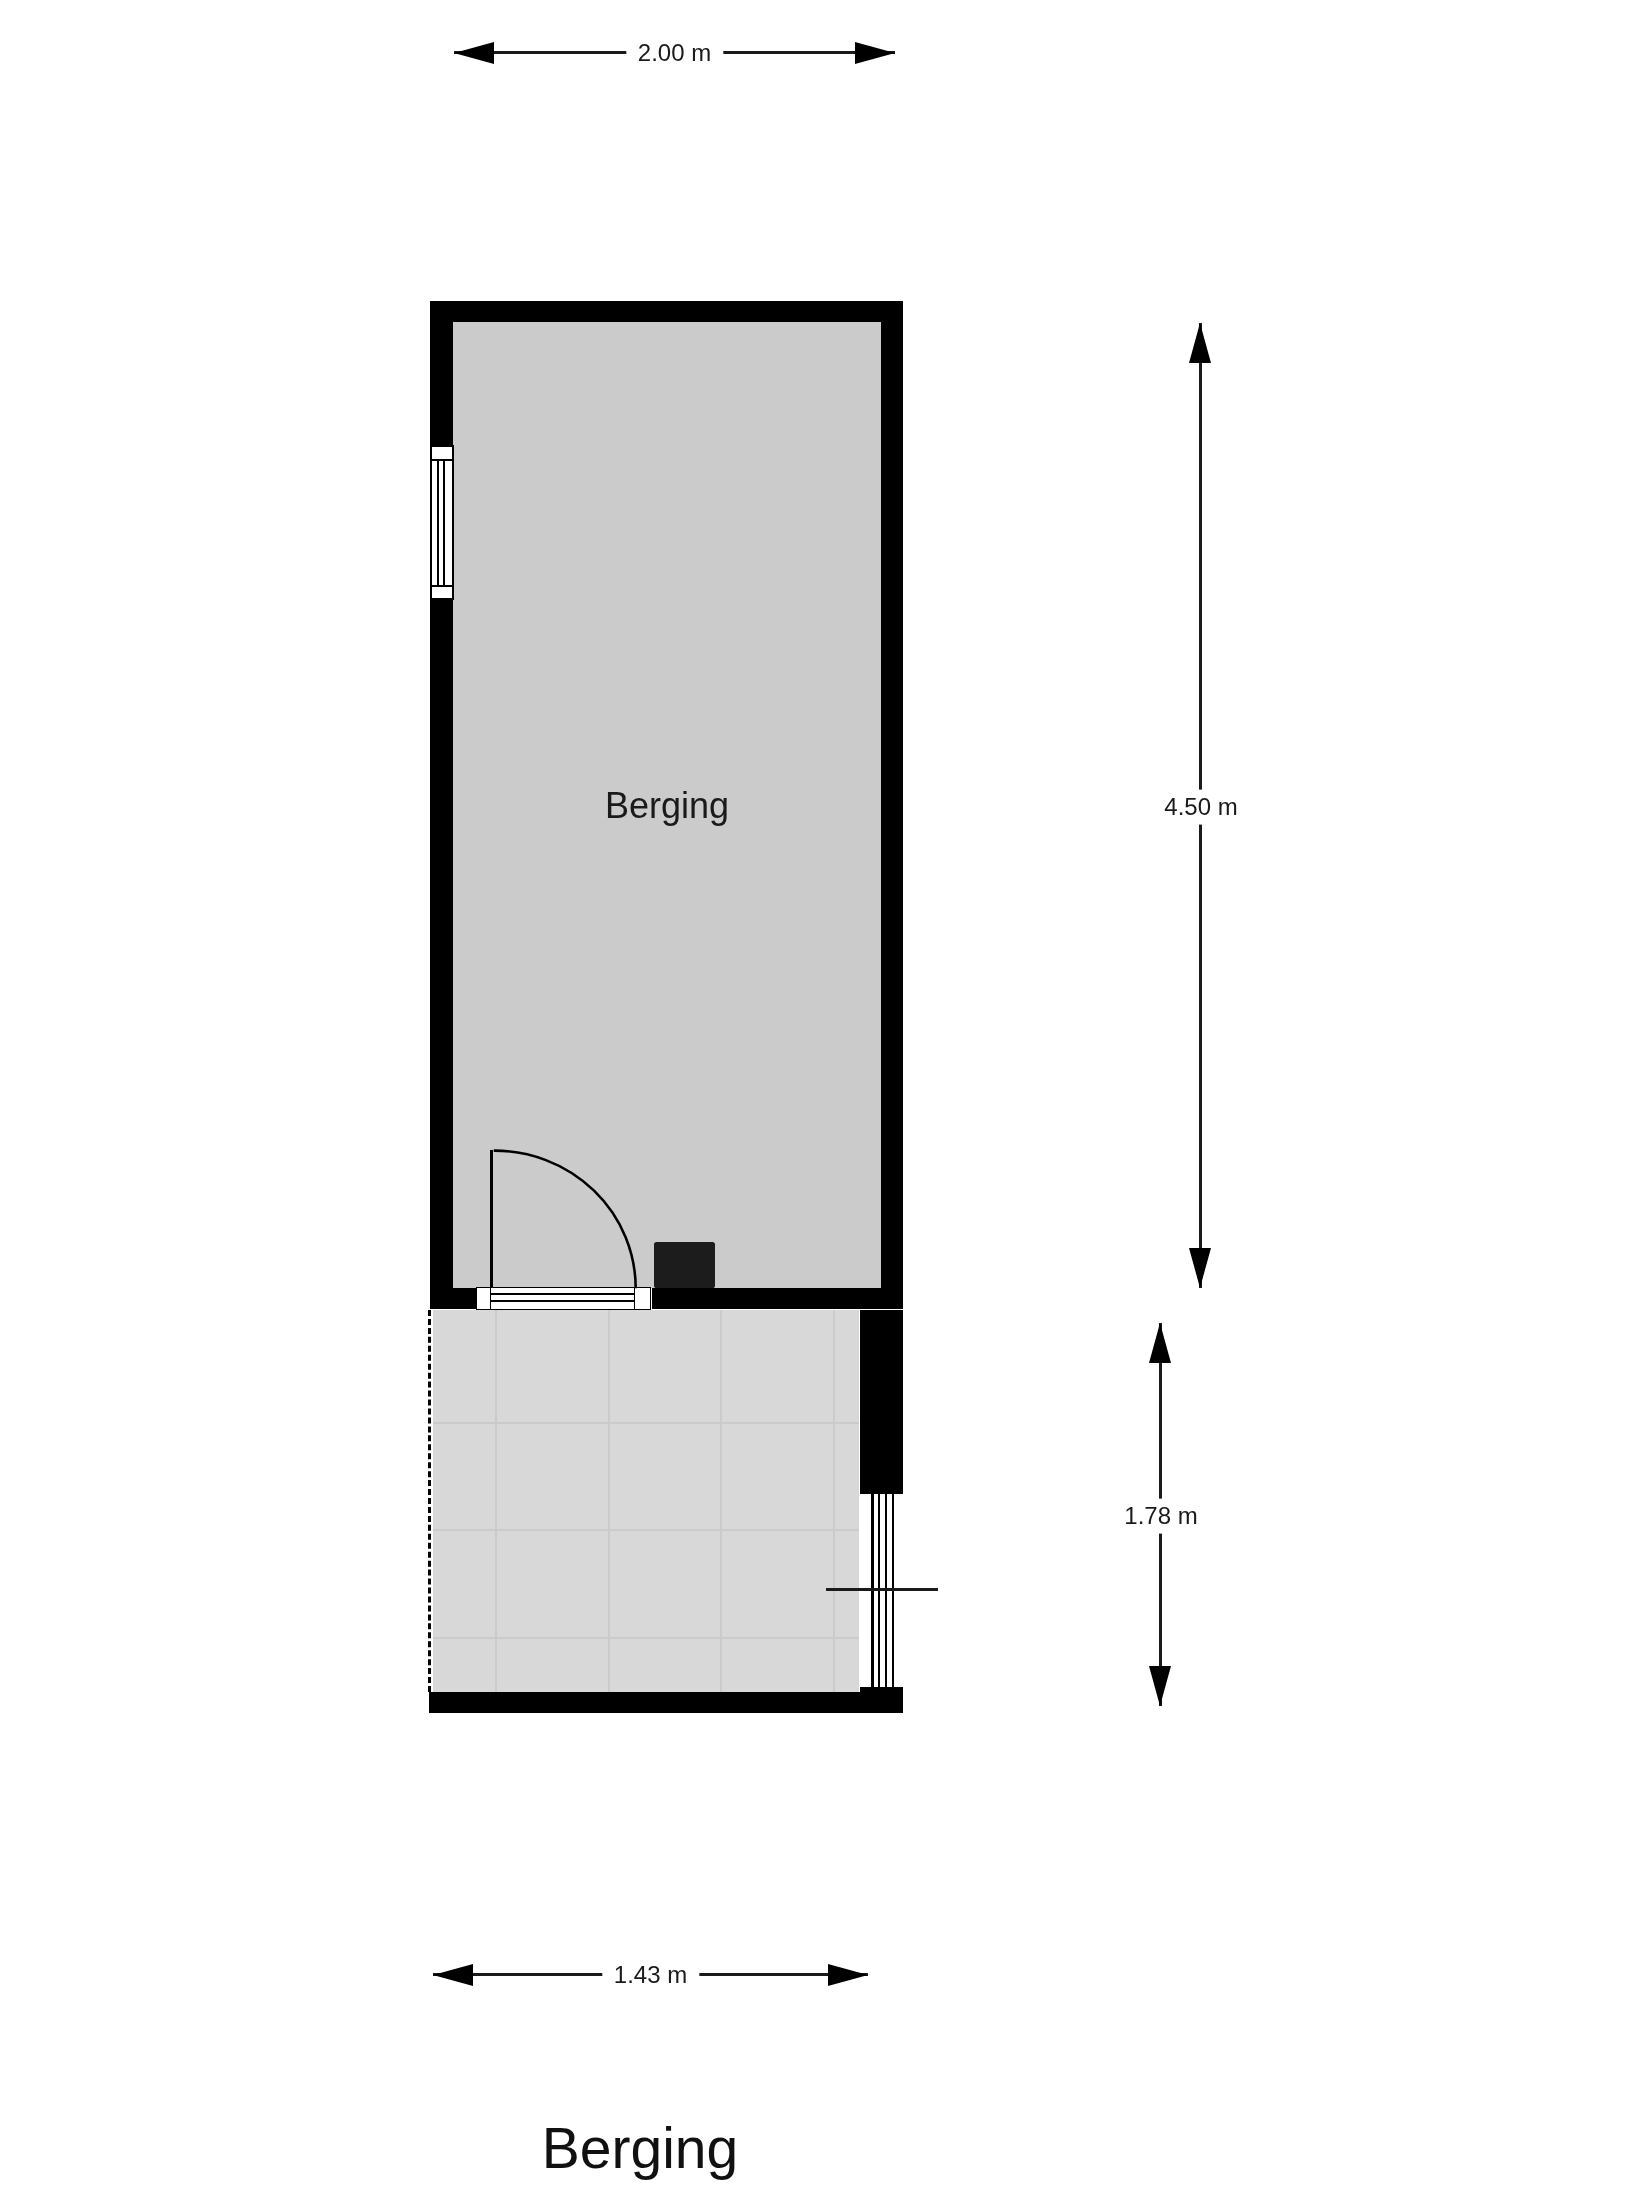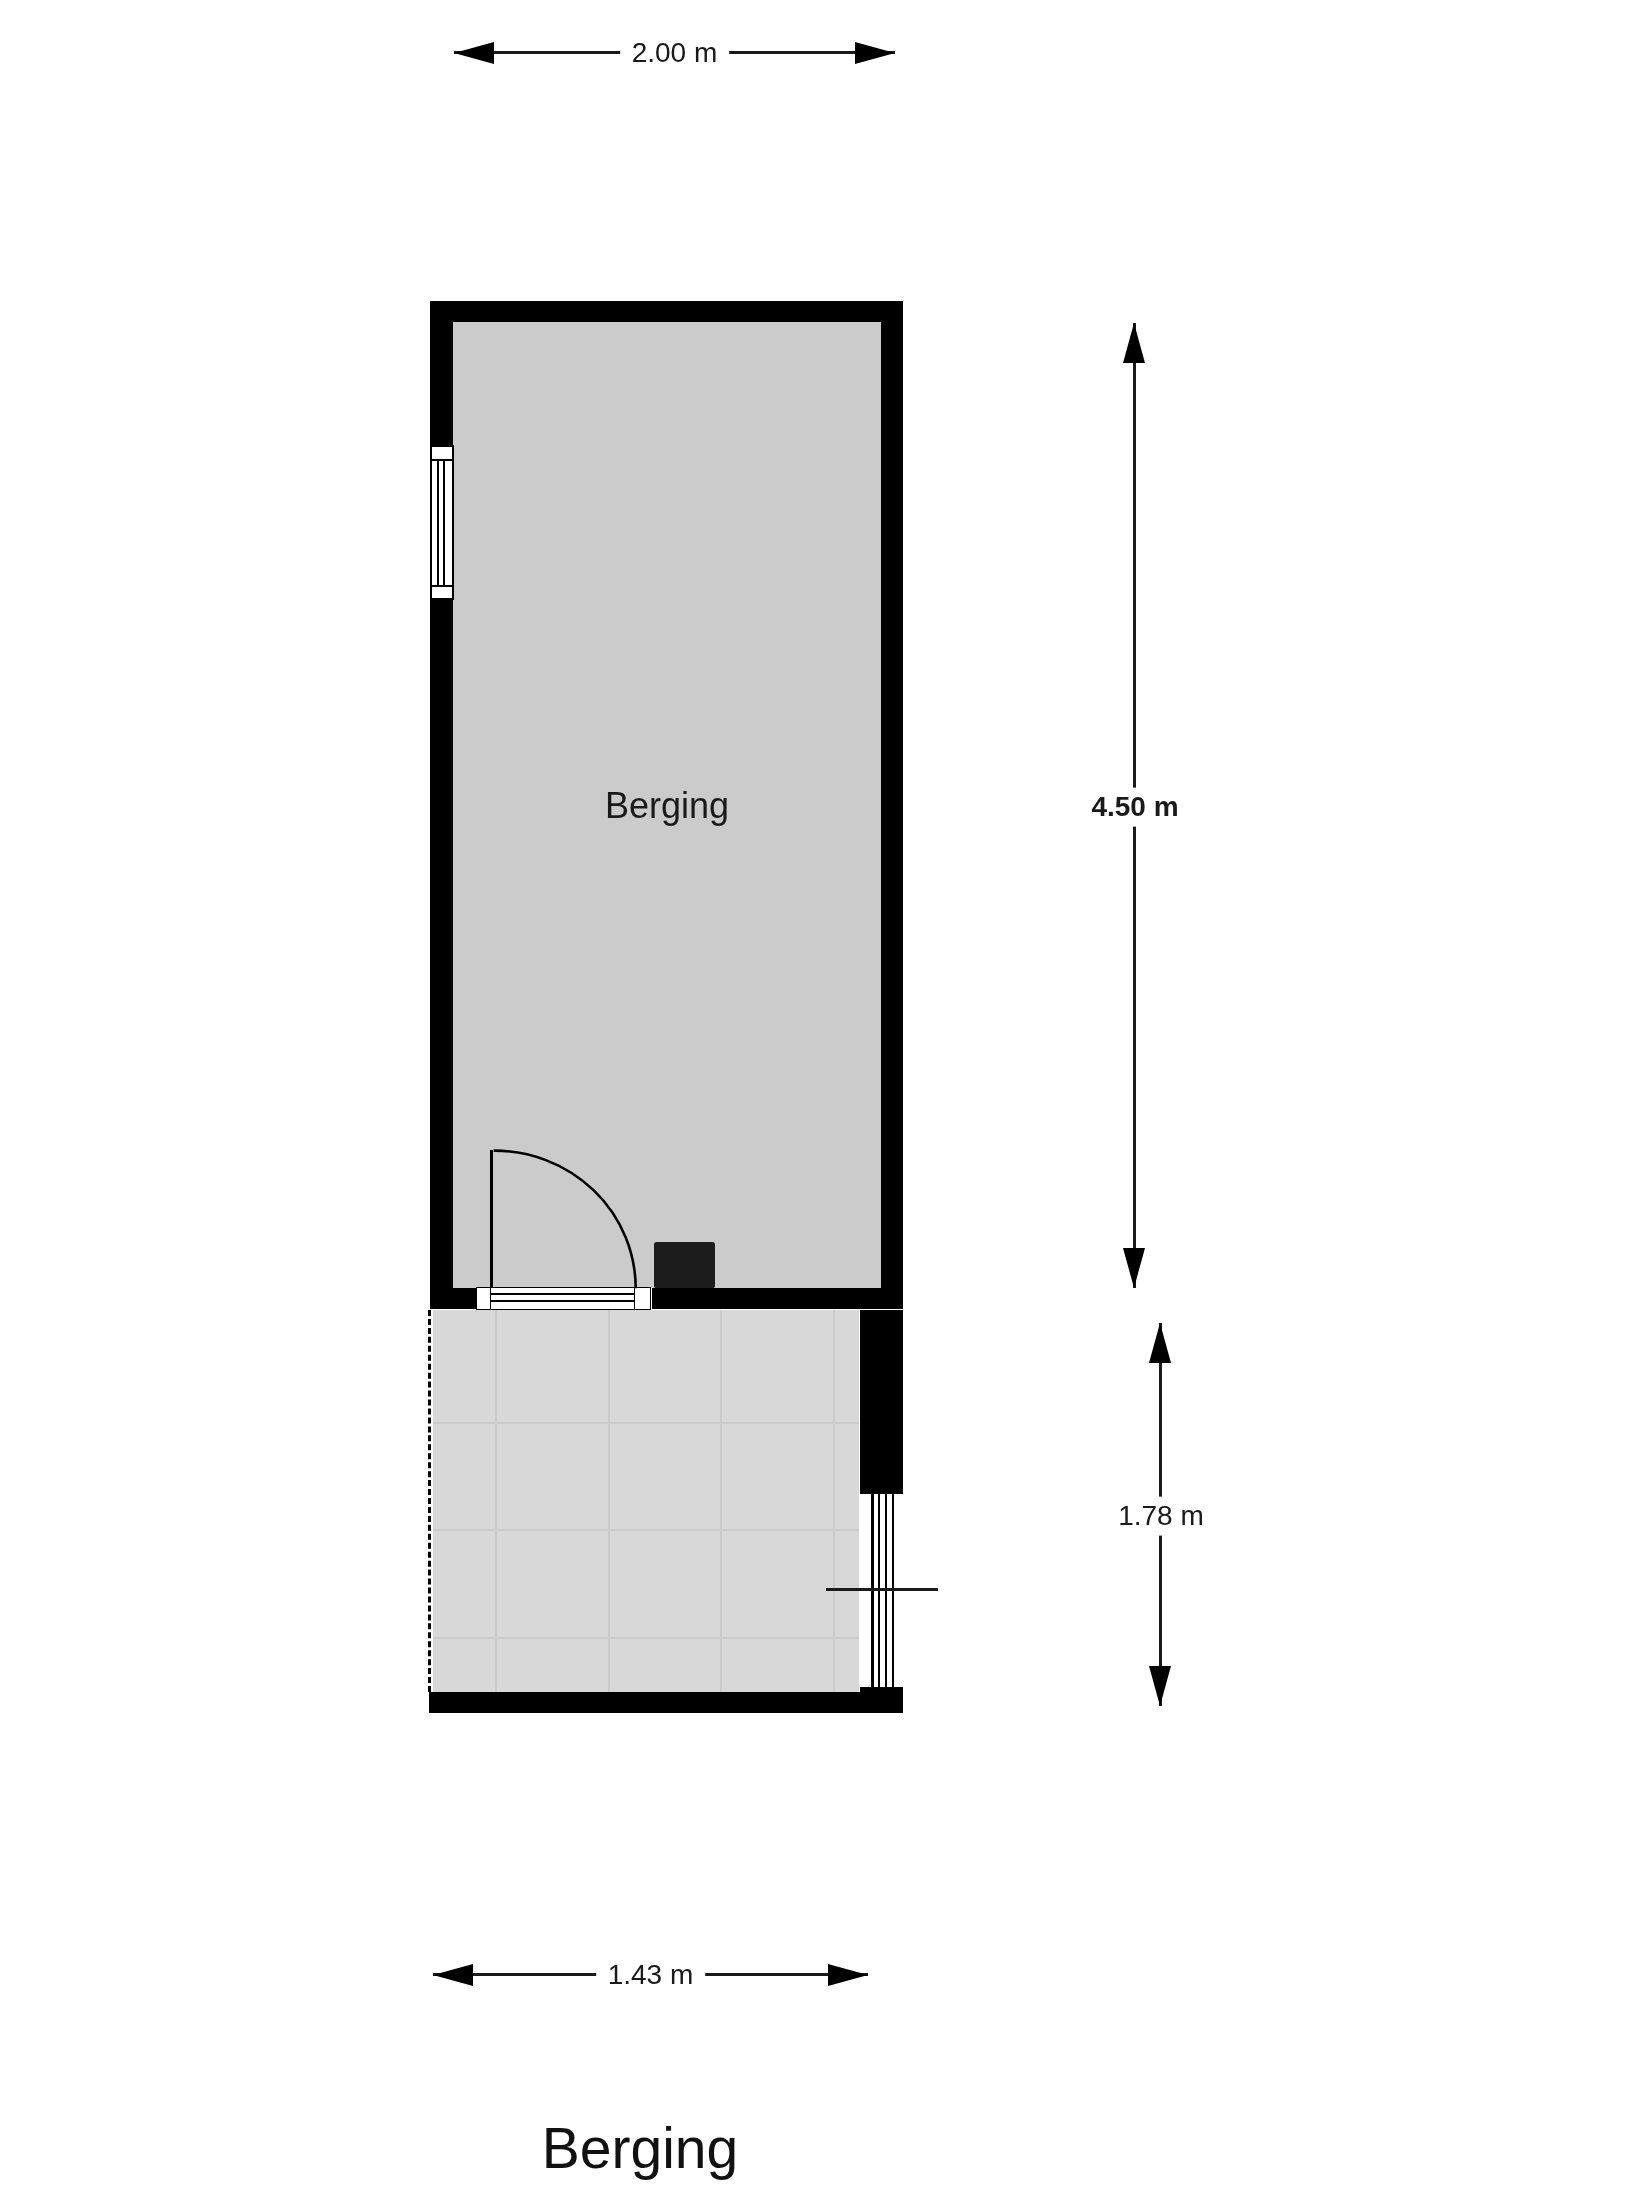--- a/index.html
+++ b/index.html
@@ -63,33 +63,33 @@
   .lower-wall-column { left: 860px; top: 1310px; width: 43px; height: 184px; background: #000; }
   .lower-window { left: 871px; top: 1494px; width: 23px; height: 195px; }
   .lower-window .w { position: absolute; top: 0; width: 2.6px; height: 100%; background: #000; }
   .lower-window-sill { left: 860px; top: 1687px; width: 43px; height: 25px; background: #000; }
   .window-marker { left: 826px; top: 1588px; width: 112px; height: 2.6px; background: #1a1a1a; }
 
   
   .dim-label {
     position: absolute; transform: translate(-50%, -50%);
     background: #ffffff; padding: 3.4px 12px;
-    font-size: 28px; color: #1a1a1a; white-space: nowrap;
+    font-size: 24px; color: #1a1a1a; white-space: nowrap;
   }
   .dim-line-h { position: absolute; left: 0; top: 17px; width: 100%; height: 3.4px; background: #1a1a1a; }
   .dim-line-v { position: absolute; top: 0; left: 17px; height: 100%; width: 2.6px; background: #1a1a1a; }
   .ah { position: absolute; width: 0; height: 0; }
   .ah-left  { left: 0; top: 7.7px;  border-top: 11.2px solid transparent; border-bottom: 11.2px solid transparent; border-right: 40px solid #000; }
   .ah-right { right: 0; top: 7.7px; border-top: 11.2px solid transparent; border-bottom: 11.2px solid transparent; border-left: 40px solid #000; }
   .ah-up    { left: 6.9px; top: 0;    border-left: 11.2px solid transparent; border-right: 11.2px solid transparent; border-bottom: 40px solid #000; }
   .ah-down  { left: 6.9px; bottom: 0; border-left: 11.2px solid transparent; border-right: 11.2px solid transparent; border-top: 40px solid #000; }
 
   .dim-top    { left: 454px; top: 34px;  width: 441px; height: 38px; }
   .dim-bottom { left: 433px; top: 1956px; width: 435px; height: 38px; }
-  .dim-right-upper { left: 1116px; top: 323px;  width: 38px; height: 965px; font-weight: bold; }
+  .dim-right-upper { left: 1182px; top: 323px;  width: 38px; height: 965px; }
   .dim-right-lower { left: 1142px; top: 1323px; width: 38px; height: 383px; text-decoration: underline; }
 
   
   .plan-title {
     left: 640px; top: 2148px; transform: translate(-50%, -50%);
     font-size: 57px; color: #111111; white-space: nowrap;
   }
 </style>
 </head>
 <body>

